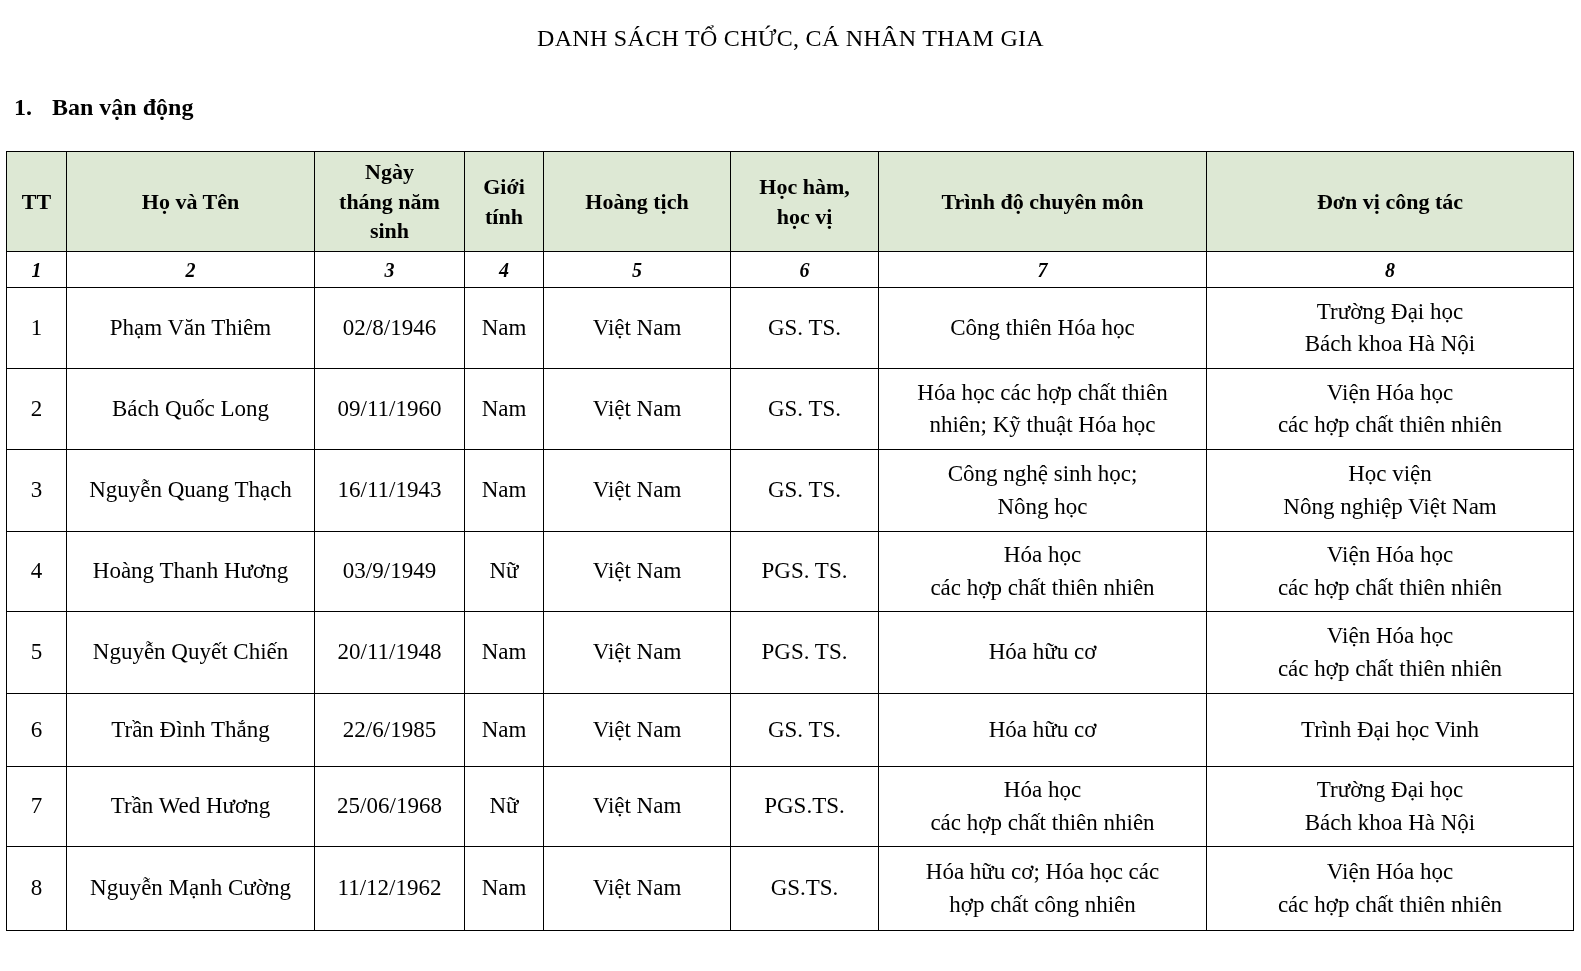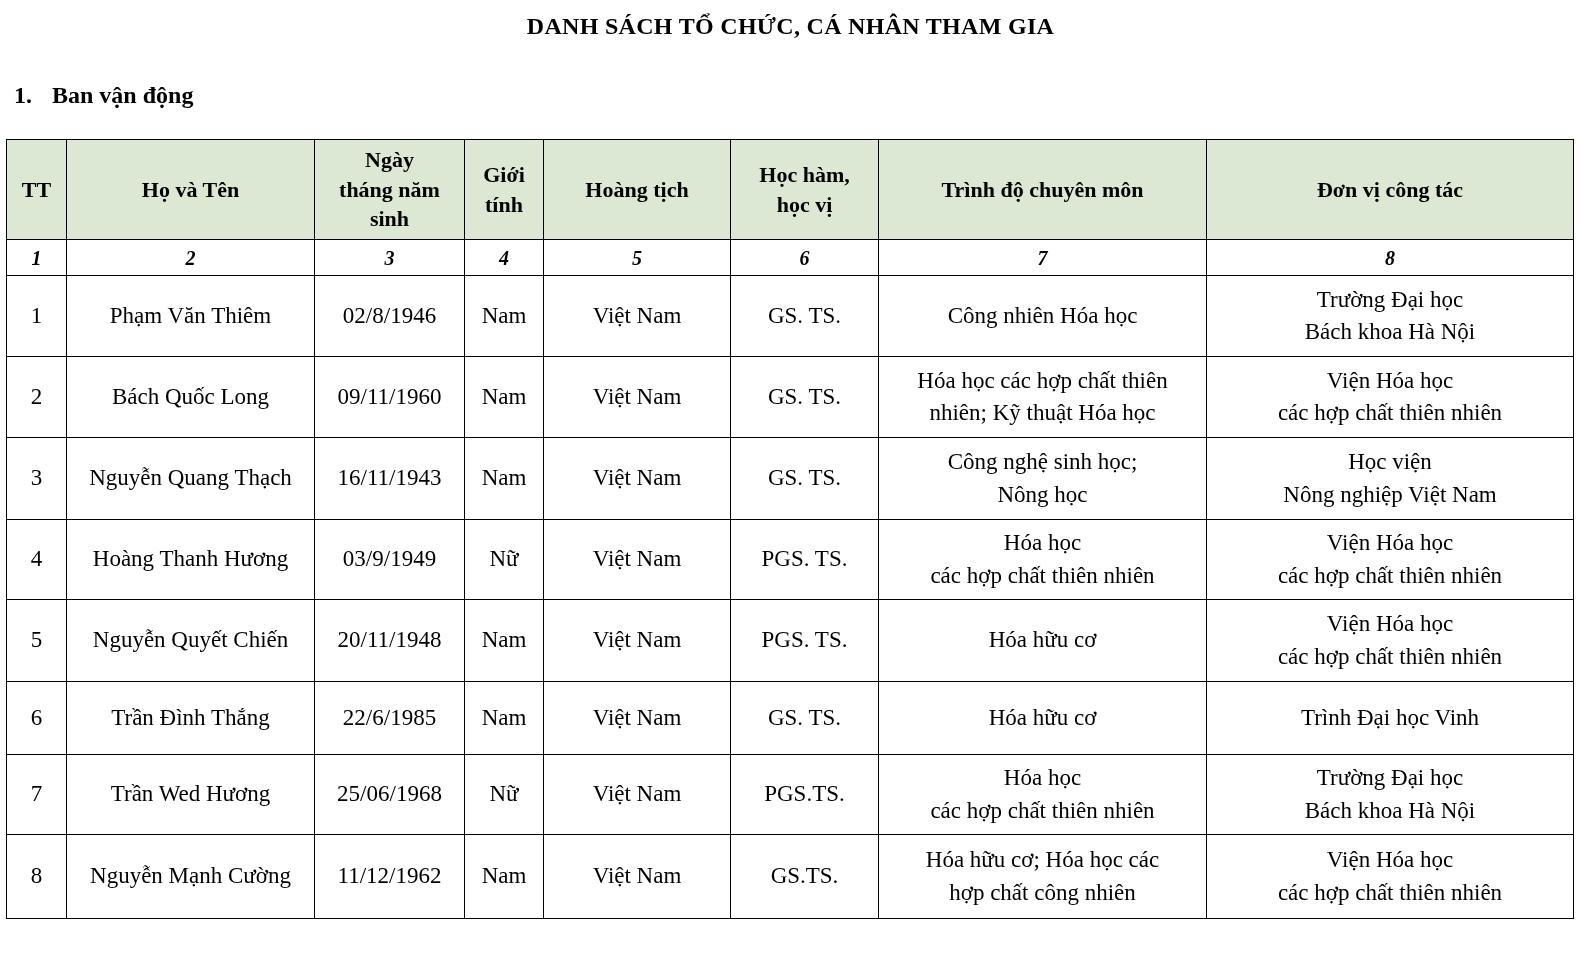--- a/index.html
+++ b/index.html
@@ -6,24 +6,24 @@
   * { box-sizing: border-box; }
   html, body { margin: 0; padding: 0; }
   body {
     width: 1581px; height: 971px;
     background: #ffffff;
     font-family: "Liberation Serif", serif;
     color: var(--text-color);
   }
   .doc-title {
     text-align: center;
-    font-weight: bold;
+    font-weight: normal;
     font-size: 24px;
     line-height: 1.5;
-    padding-top: 8px;
+    padding-top: 20px;
     letter-spacing: 0.3px;
   }
   .section-heading {
     font-weight: bold;
     font-size: 24px;
     margin: 38px 0 8px 14px;
   }
   .section-heading .num { margin-right: 20px; }
   table.members {
     border-collapse: collapse;
@@ -108,21 +108,21 @@
       </tr>
     </thead>
     <tbody>
       <tr style="height:81px">
         <td class="c0">1</td>
         <td class="c1">Phạm Văn Thiêm</td>
         <td class="c2">02/8/1946</td>
         <td class="c3">Nam</td>
         <td class="c4">Việt Nam</td>
         <td class="c5">GS. TS.</td>
-        <td class="c6">Công nhiên Hóa học</td>
+        <td class="c6">Công thiên Hóa học</td>
         <td class="c7">Trường Đại học
 Bách khoa Hà Nội</td>
       </tr>
       <tr style="height:81px">
         <td class="c0">2</td>
         <td class="c1">Bách Quốc Long</td>
         <td class="c2">09/11/1960</td>
         <td class="c3">Nam</td>
         <td class="c4">Việt Nam</td>
         <td class="c5">GS. TS.</td>

